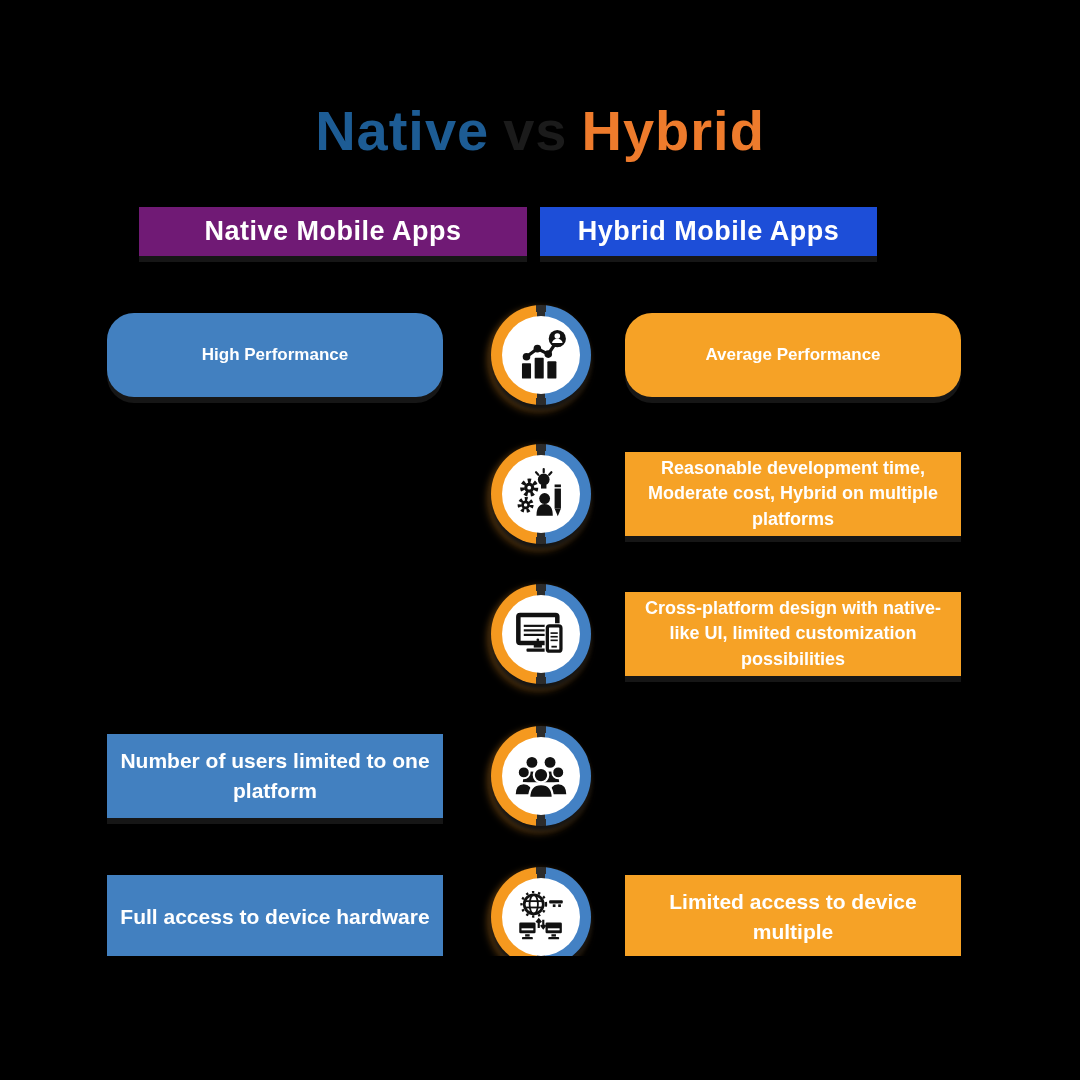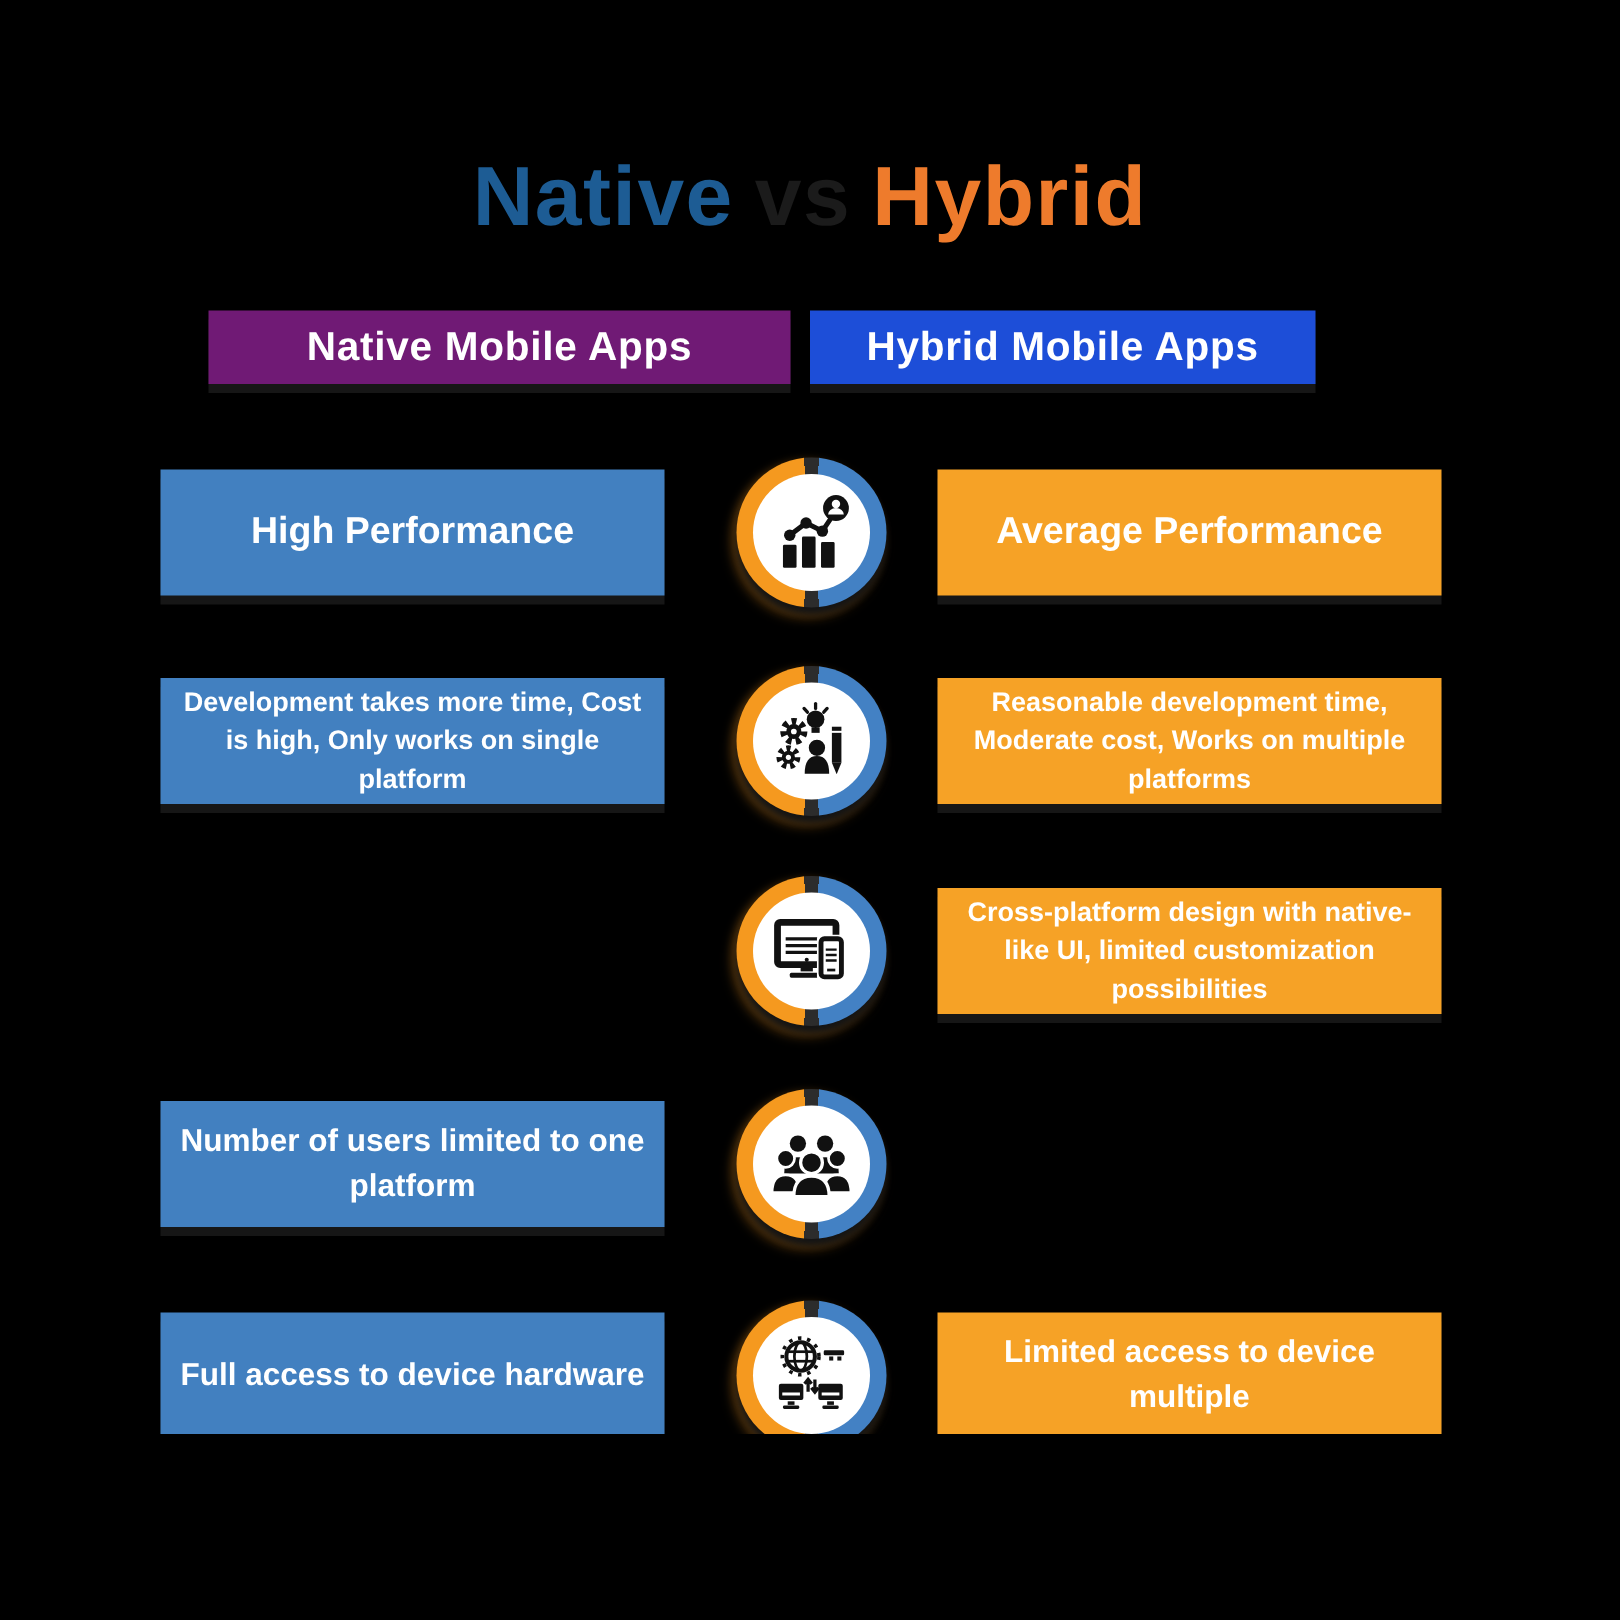--- a/index.html
+++ b/index.html
@@ -60,21 +60,21 @@
     justify-content: center;
     text-align: center;
     color: #fff;
     font-weight: bold;
     line-height: 1.42;
     padding: 0 12px;
     box-shadow: 0 6px 0 #161616;
   }
   .cell-native { left: 107px; width: 336px; background: #4280c0; }
   .cell-hybrid { left: 625px; width: 336px; background: #f6a226; }
-  .size-lg { font-size: 25px; }
+  .size-lg { font-size: 17px; border-radius: 27px; }
   .size-md { font-size: 21px; }
   .size-sm { font-size: 18px; }
   
   .ring {
     position: absolute;
     left: 491px;
     top: -8px;
     width: 100px;
     height: 100px;
     border-radius: 50%;
@@ -124,21 +124,20 @@
             <circle cx="50" cy="11" r="3.1" fill="#fff"></circle>
             <path d="M44.2 18.8 a5.8 4.8 0 0 1 11.6 0 Z" fill="#fff"></path>
           </g>
         </svg>
       </div>
     </div>
     <div class="cell cell-hybrid size-lg">Average Performance</div>
   </div>
 
   <div class="row row-2">
-    <div class="cell cell-native size-sm">Development takes more time, Cost is high, Only works on single platform</div>
     <div class="ring">
       <div class="ring-inner">
         <svg viewBox="0 0 64 64">
           <g fill="#111">
             <circle cx="19" cy="25" r="7.5" fill="none" stroke="#111" stroke-width="5" stroke-dasharray="3.5 3.2"></circle>
             <circle cx="19" cy="25" r="5.5"></circle>
             <circle cx="19" cy="25" r="2.1" fill="#fff"></circle>
             <circle cx="15" cy="44" r="6.5" fill="none" stroke="#111" stroke-width="4.6" stroke-dasharray="3 2.8"></circle>
             <circle cx="15" cy="44" r="4.8"></circle>
             <circle cx="15" cy="44" r="1.9" fill="#fff"></circle>
@@ -151,21 +150,21 @@
             </g>
             <circle cx="36" cy="37" r="6"></circle>
             <path d="M27 56 q0-13 9-13 q9 0 9 13 z"></path>
             <rect x="47" y="26" width="7" height="22"></rect>
             <path d="M47 48 h7 l-3.5 8.5 z"></path>
             <rect x="47" y="21.5" width="7" height="3"></rect>
           </g>
         </svg>
       </div>
     </div>
-    <div class="cell cell-hybrid size-sm">Reasonable development time, Moderate cost, Works on multiple platforms</div>
+    <div class="cell cell-hybrid size-sm">Reasonable development time, Moderate cost, Hybrid on multiple platforms</div>
   </div>
 
   <div class="row row-3">
     <div class="ring">
       <div class="ring-inner">
         <svg viewBox="0 0 64 64">
           <g fill="#111">
             <rect x="7" y="11" width="43" height="31" rx="2" fill="none" stroke="#111" stroke-width="5"></rect>
             <g stroke="#111" stroke-width="2.4">
               <line x1="13" y1="23" x2="44" y2="23"></line>

